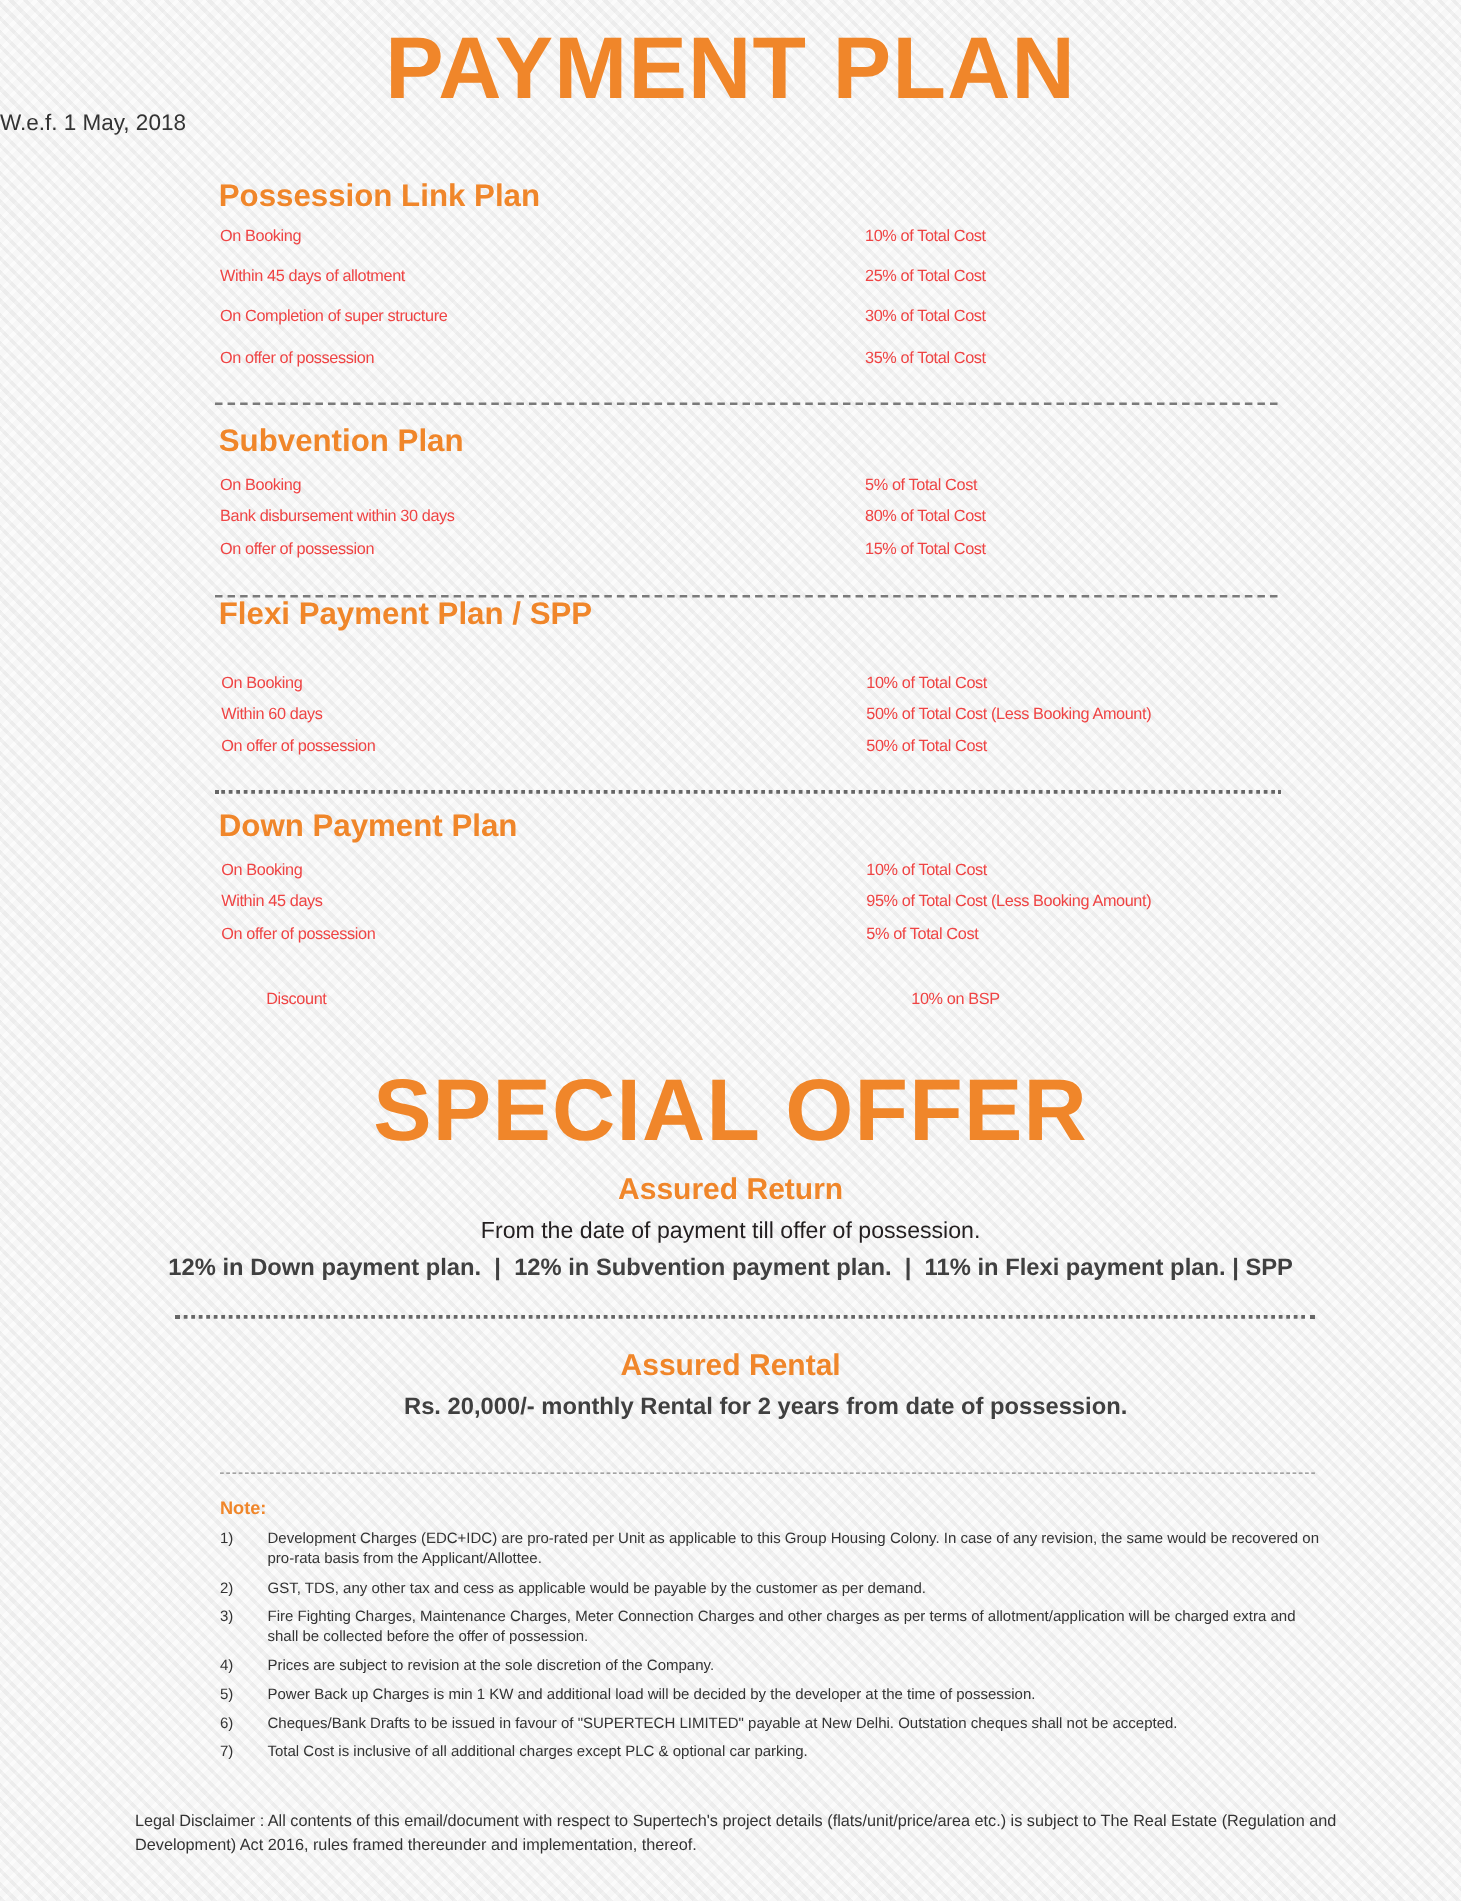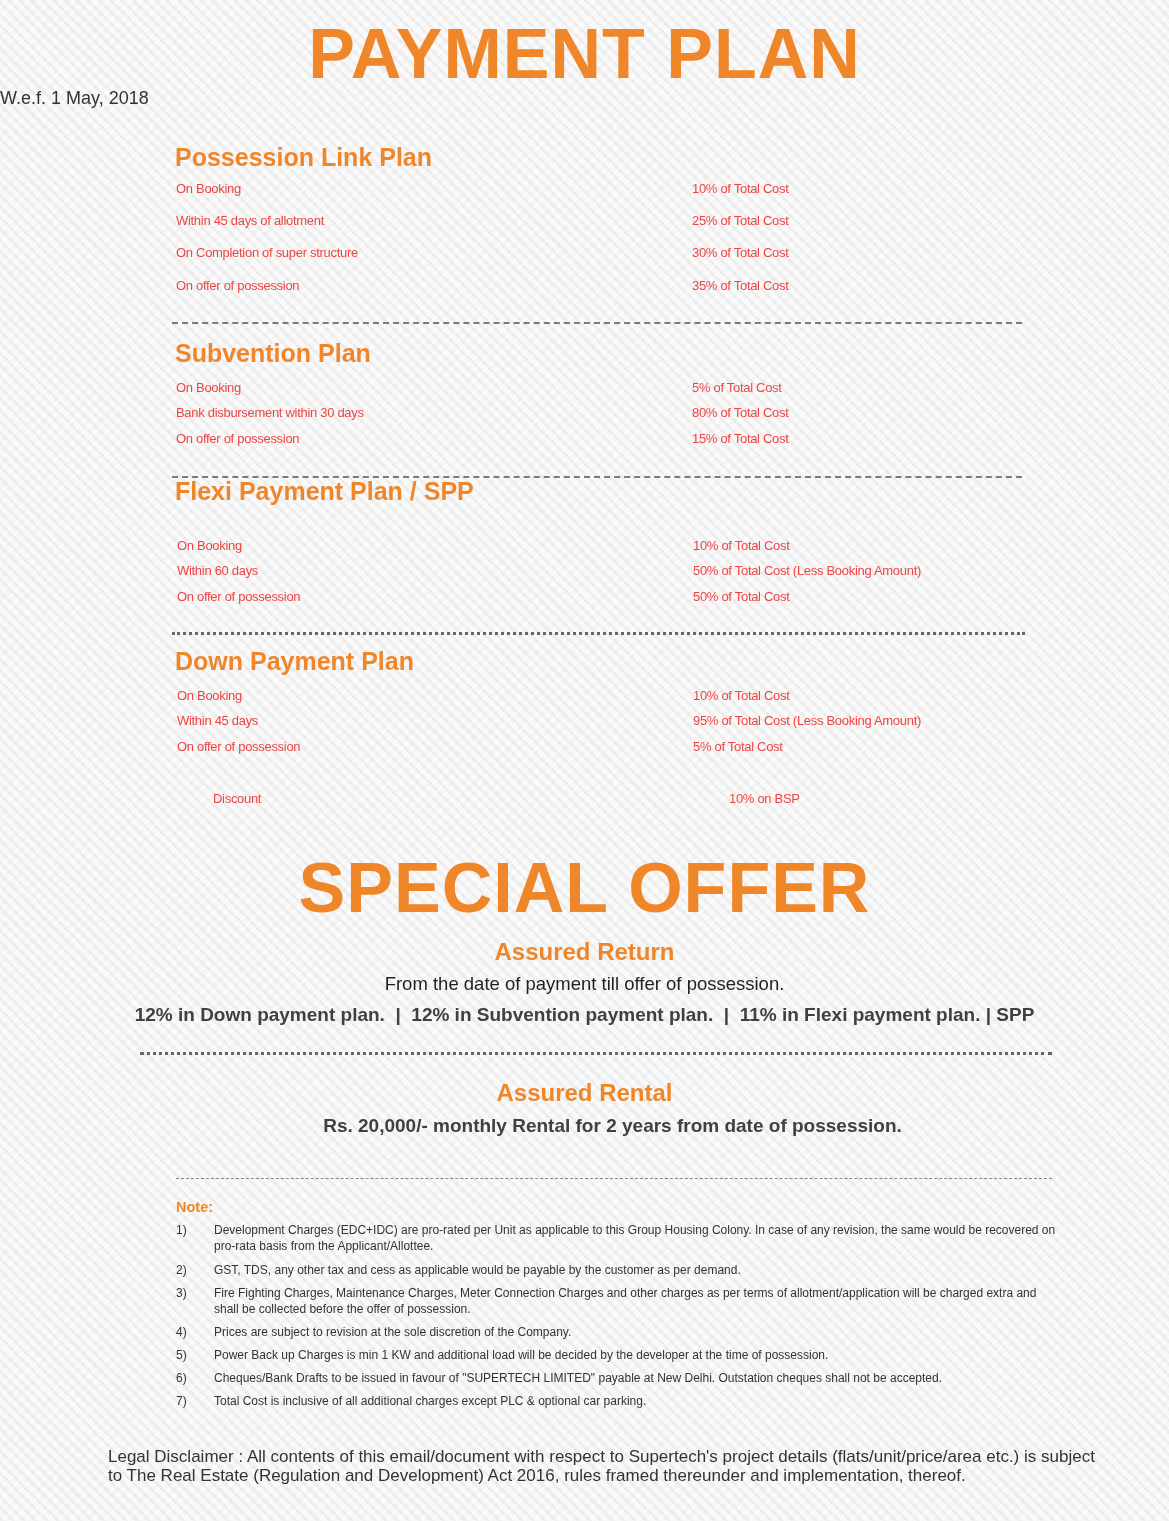--- a/index.html
+++ b/index.html
@@ -59,21 +59,21 @@
 
   .notes-title { left: 176px; top: 1199px; font-size: 14.5px; font-weight: bold; }
   .note {
     left: 176px; width: 890px; font-size: 12px; line-height: 16px; color: #333;
   }
   .note .num { position: absolute; left: 0; top: 0; }
   .note .txt { position: absolute; left: 38px; top: 0; width: 842px; }
 
   .disclaimer {
     left: 108px; top: 1447px; width: 990px;
-    font-size: 17px; line-height: 19px; color: #333;
+    font-size: 13px; line-height: 19px; color: #333;
   }
 </style>
 </head>
 <body>
 
 <div class="abs title orange">PAYMENT PLAN</div>
 <div class="abs subtitle">W.e.f. 1 May, 2018</div>
 
 <div class="abs plan-title orange" style="top:142px;">Possession Link Plan</div>
 <div class="abs row" style="top:177px;">

